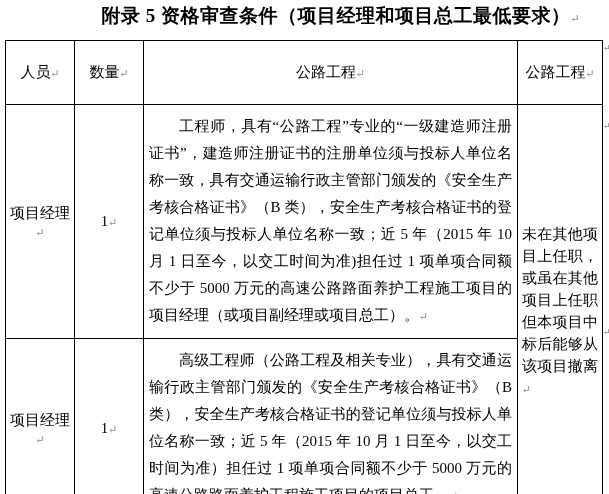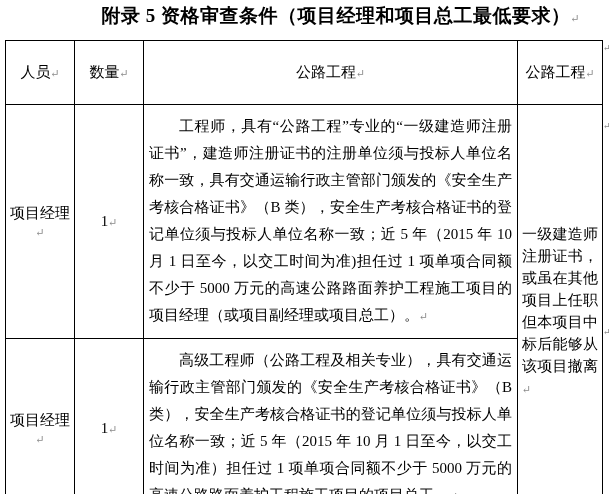--- a/index.html
+++ b/index.html
@@ -114,21 +114,21 @@
         <td class="cell-center">
           <span>项目经理</span><span class="pmark">↵</span>
         </td>
         <td class="cell-center">
           <span>1</span><span class="pmark">↵</span>
         </td>
         <td class="cell-qual">
           <div class="para"><span class="qual-text">工程师，具有“公路工程”专业的“一级建造师注册证书”，建造师注册证书的注册单位须与投标人单位名称一致，具有交通运输行政主管部门颁发的《安全生产考核合格证书》（B 类），安全生产考核合格证书的登记单位须与投标人单位名称一致；近 5 年（2015 年 10 月 1 日至今，以交工时间为准)担任过 1 项单项合同额不少于 5000 万元的高速公路路面养护工程施工项目的项目经理（或项目副经理或项目总工）。</span><span class="pmark">↵</span></div>
         </td>
         <td class="cell-duty" rowspan="2">
-          <span>一级建造师注册证书，或虽在其他项目上任职但本项目中标后能够从该项目撤离</span><span class="pmark">↵</span>
+          <span>未在其他项目上任职，或虽在其他项目上任职但本项目中标后能够从该项目撤离</span><span class="pmark">↵</span>
         </td>
       </tr>
 
       <tr class="row-2">
         <td class="cell-center">
           <span>项目经理</span><span class="pmark">↵</span>
         </td>
         <td class="cell-center">
           <span>1</span><span class="pmark">↵</span>
         </td>

